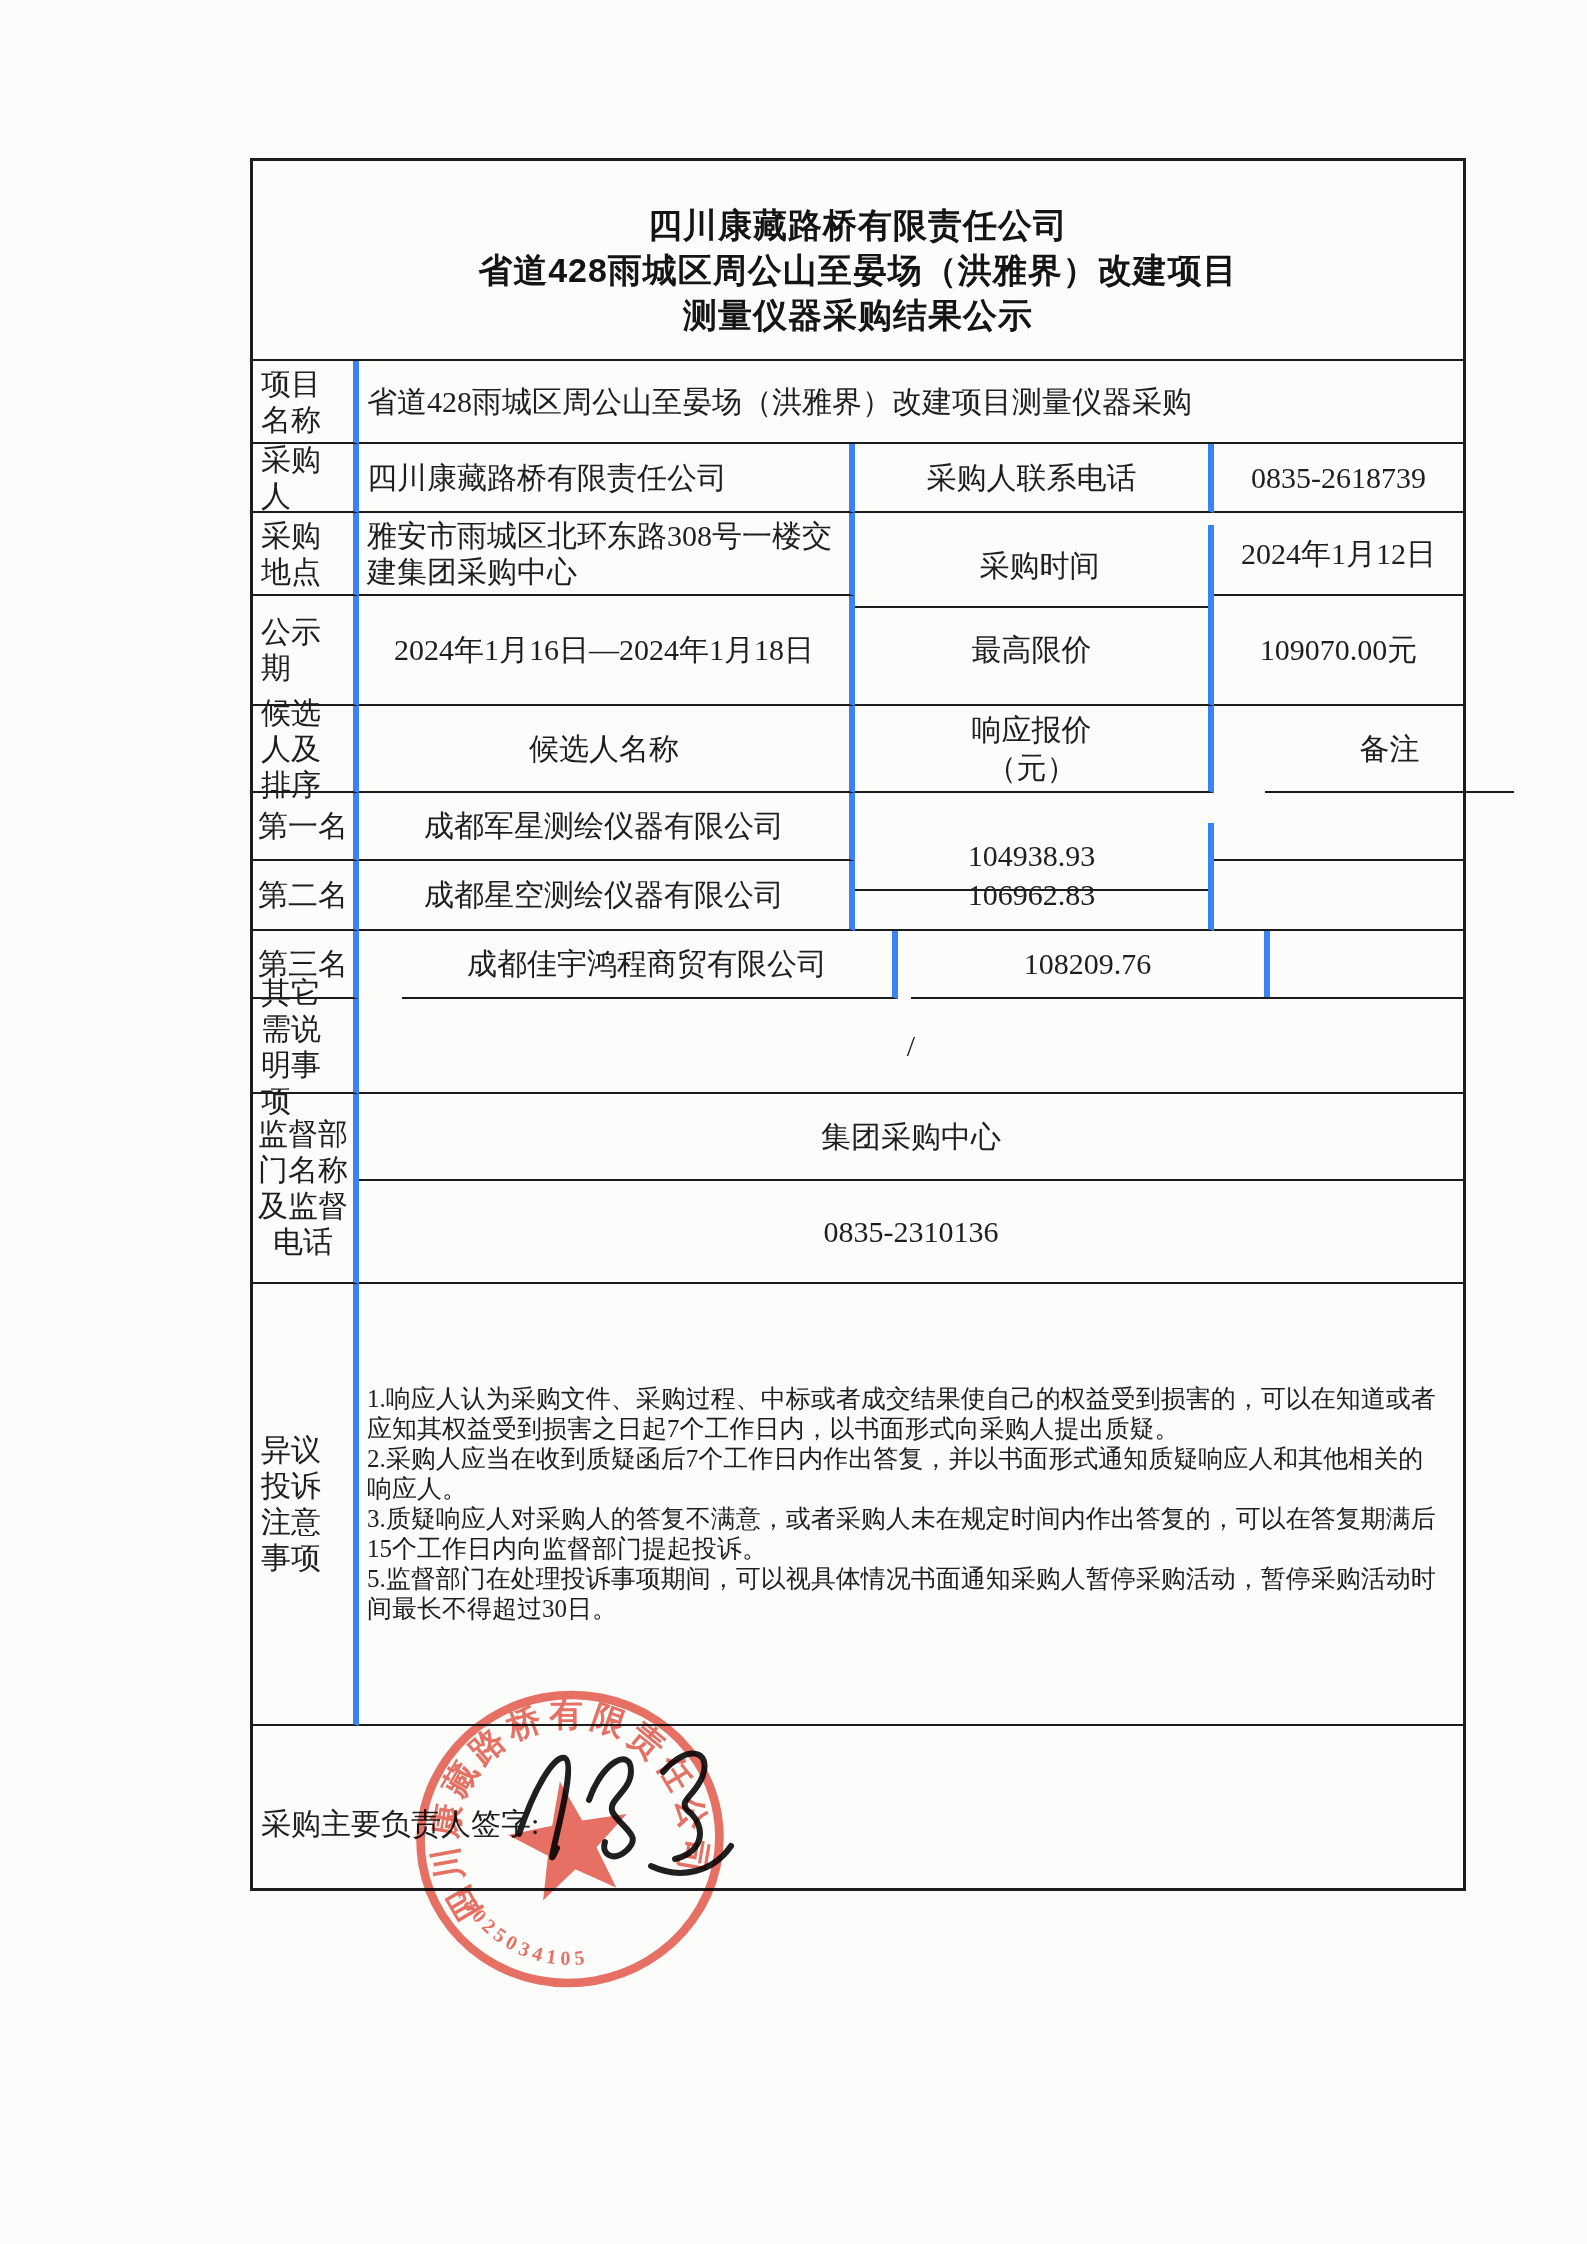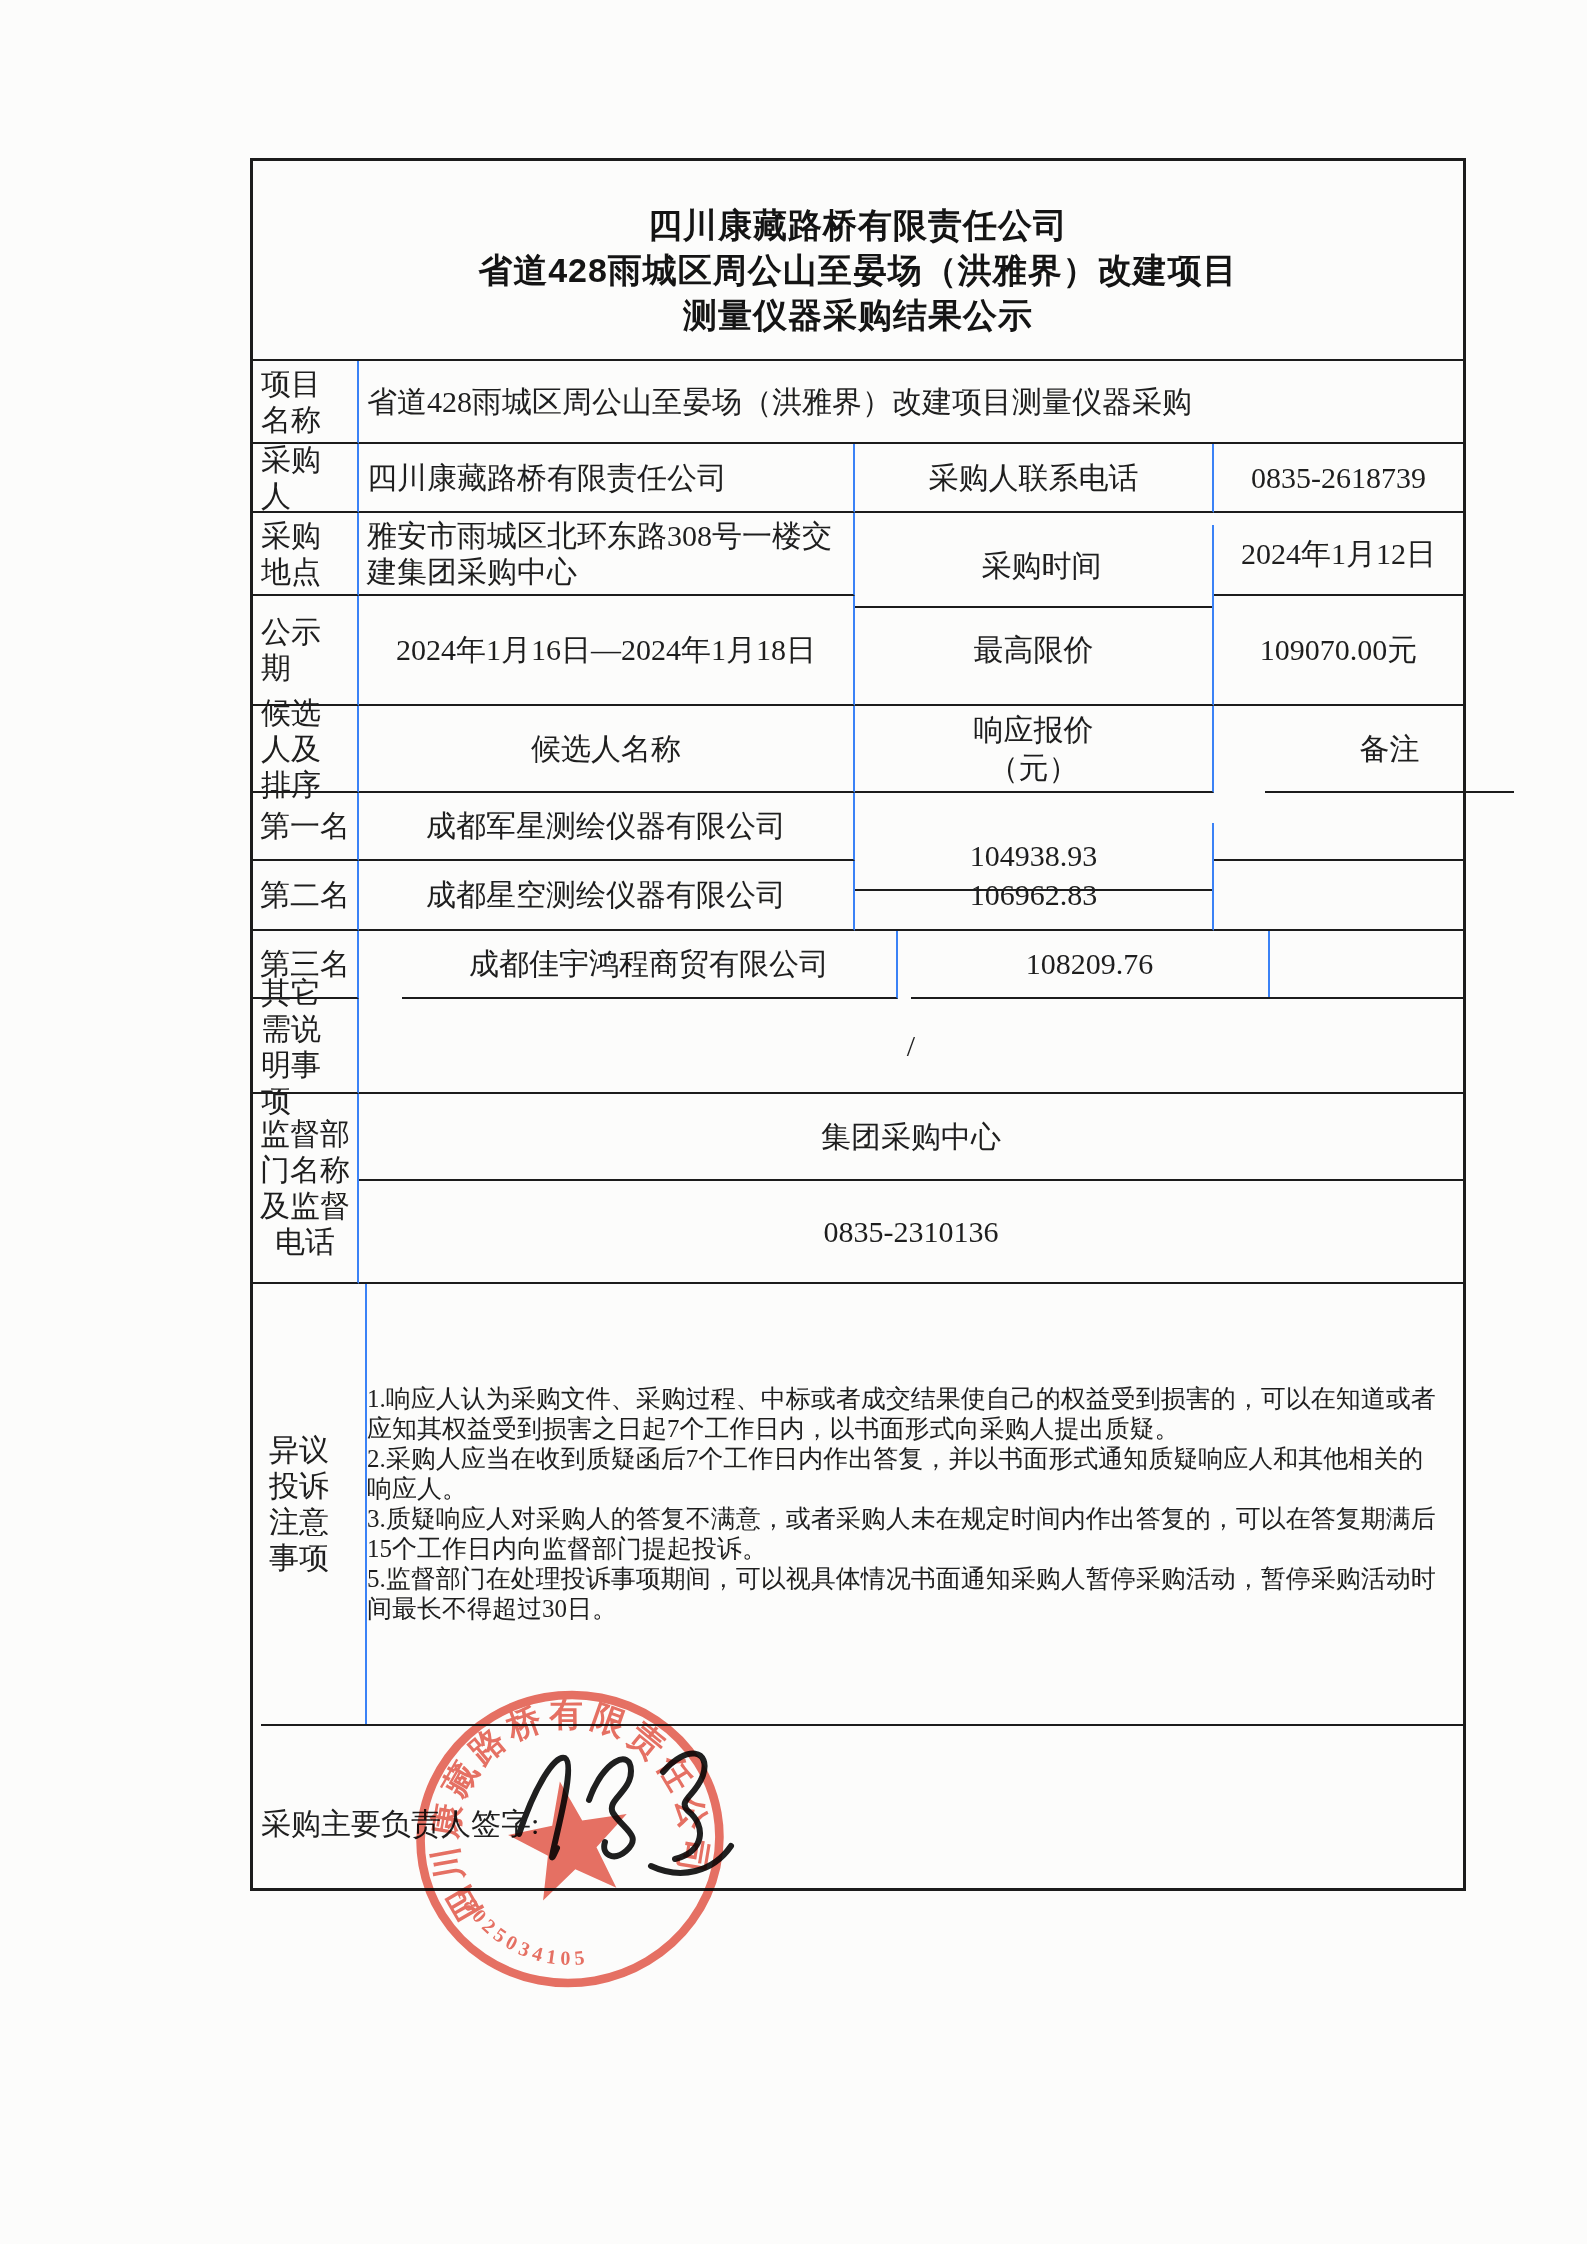--- a/index.html
+++ b/index.html
@@ -13,21 +13,21 @@
   .page{position:absolute;inset:0;background:#fcfcfb;}
   .tbl{
     position:absolute;left:250px;top:158px;width:1210px;height:1727px;
     border:3px solid #1c1c1c;box-sizing:content-box;
   }
   .cell{
     position:absolute;box-sizing:border-box;
     display:flex;flex-direction:column;justify-content:center;
     font-size:30px;line-height:38px;
   }
-  .cell.br{border-right:2px solid #3b82f6;}
+  .cell.br{border-right:6px solid #3b82f6;}
   .cell.bb{border-bottom:2px solid #1c1c1c;}
   .cell.left{align-items:flex-start;text-align:left;padding:2px 10px 2px 8px;}
   .cell.center{align-items:center;text-align:center;padding:2px 4px;}
   .lbl{line-height:36px;}
   .title-cell{
     position:absolute;left:0;top:0;width:1210px;height:200px;
     box-sizing:border-box;border-bottom:2px solid #1c1c1c;
     display:flex;flex-direction:column;align-items:center;justify-content:flex-start;
     padding-top:42px;
     font-family:"Liberation Sans","DejaVu Sans",sans-serif;
@@ -106,21 +106,21 @@
     <div class="cell br bb center" style="left:628px;top:770px;width:359px;height:68px;margin-left:30px;">108209.76</div>
     <div class="cell bb center" style="left:961px;top:770px;width:249px;height:68px;"></div>
 
     <div class="cell br bb left lbl" style="left:0;top:838px;width:106px;height:95px;padding-top:4px;">其它需说明事项</div>
     <div class="cell bb center" style="left:106px;top:838px;width:1104px;height:95px;">/</div>
 
     <div class="cell br bb center lbl" style="left:0;top:933px;width:106px;height:190px;">监督部门名称及监督电话</div>
     <div class="cell bb center" style="left:106px;top:933px;width:1104px;height:87px;">集团采购中心</div>
     <div class="cell bb center" style="left:106px;top:1020px;width:1104px;height:103px;">0835-2310136</div>
 
-    <div class="cell br bb left lbl" style="left:8px;top:1123px;width:106px;height:442px;justify-content:center;">异议投诉注意事项</div>
+    <div class="cell br bb left lbl" style="left:0;top:1123px;width:106px;height:442px;justify-content:center;">异议投诉注意事项</div>
     <div class="cell bb notice-body" style="left:106px;top:1123px;width:1104px;height:442px;">
       <div>1.响应人认为采购文件、采购过程、中标或者成交结果使自己的权益受到损害的，可以在知道或者</div>
       <div>应知其权益受到损害之日起7个工作日内，以书面形式向采购人提出质疑。</div>
       <div>2.采购人应当在收到质疑函后7个工作日内作出答复，并以书面形式通知质疑响应人和其他相关的</div>
       <div>响应人。</div>
       <div>3.质疑响应人对采购人的答复不满意，或者采购人未在规定时间内作出答复的，可以在答复期满后</div>
       <div>15个工作日内向监督部门提起投诉。</div>
       <div>5.监督部门在处理投诉事项期间，可以视具体情况书面通知采购人暂停采购活动，暂停采购活动时</div>
       <div>间最长不得超过30日。</div>
     </div>

